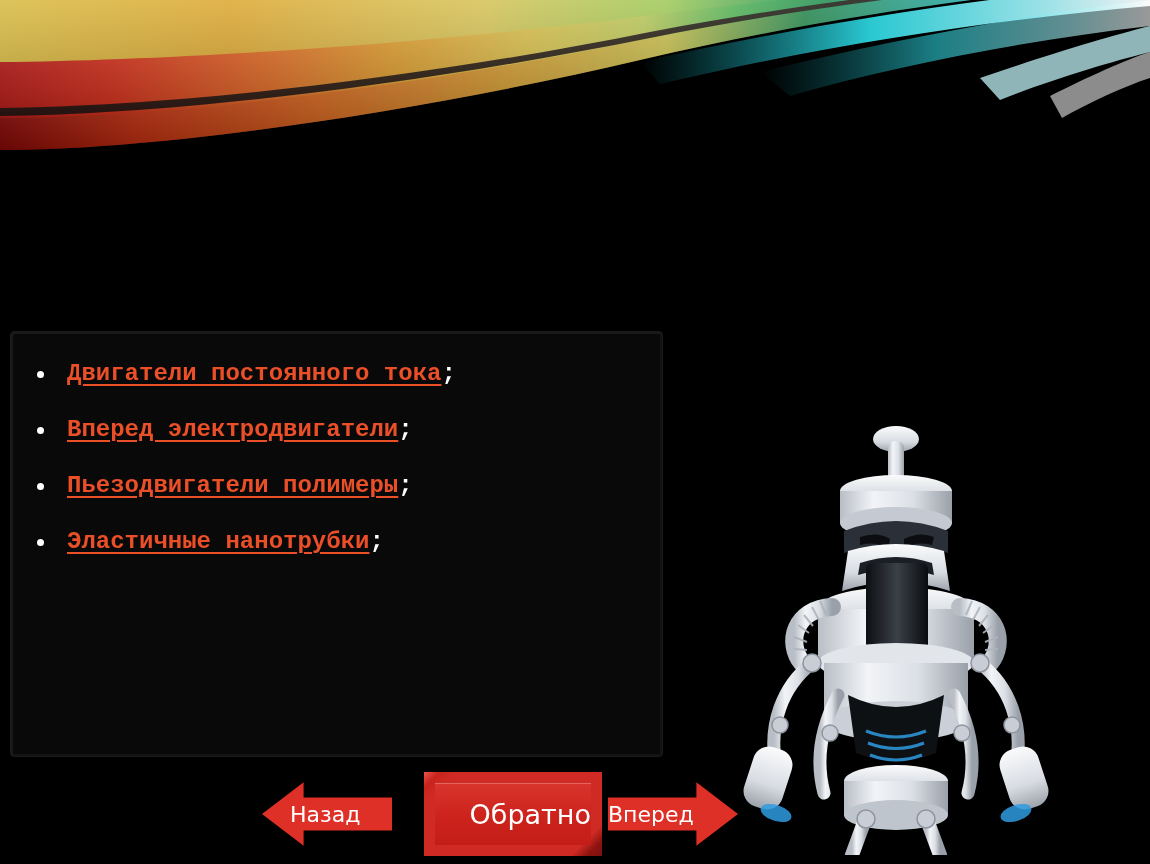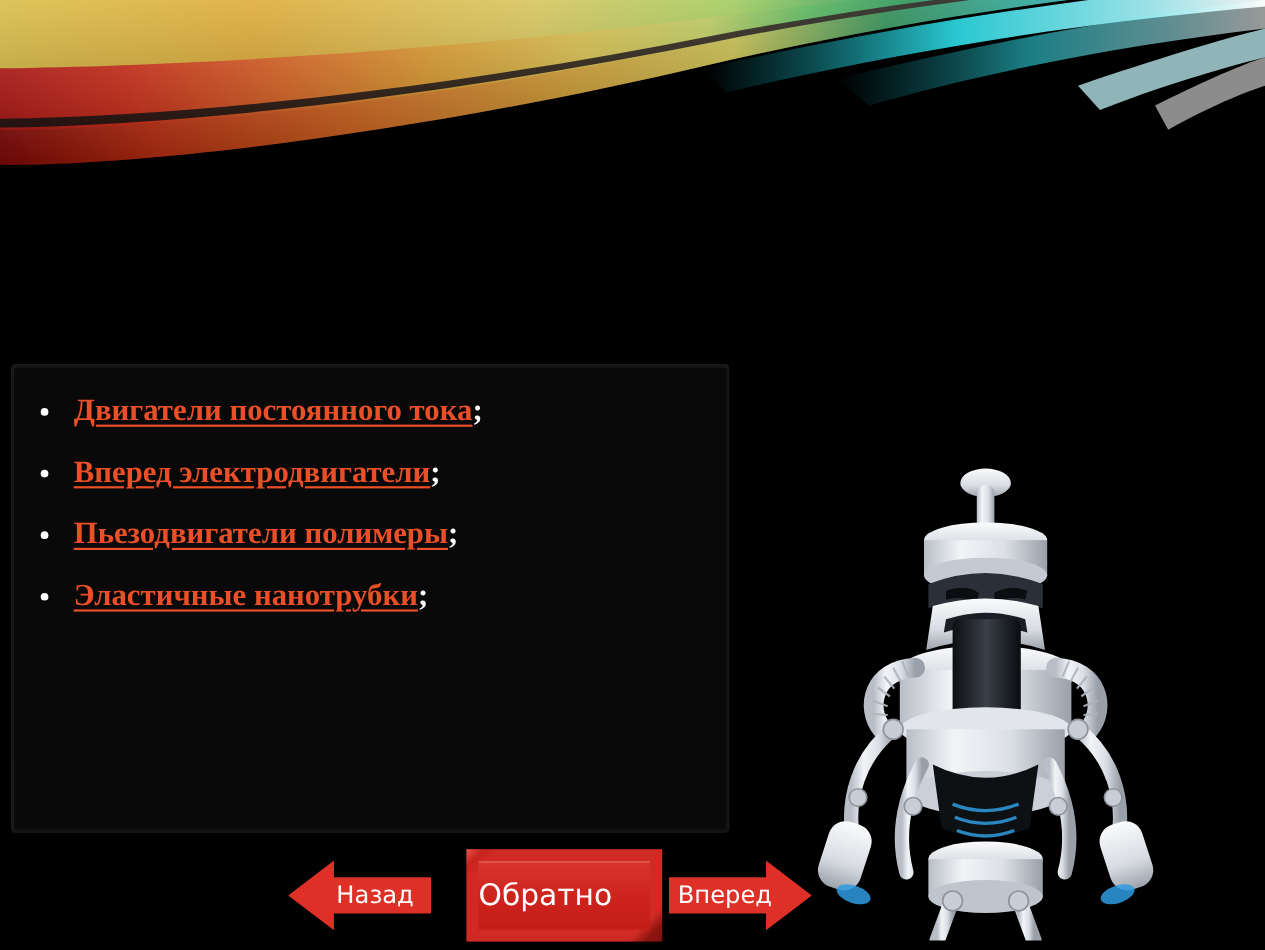--- a/index.html
+++ b/index.html
@@ -67,22 +67,22 @@
   ul.bullets {
     list-style: none;
     margin: 0;
     padding: 0;
   }
   ul.bullets li {
     position: relative;
     height: 56px;
     line-height: 56px;
     padding-left: 44px;
-    font-family: Liberation Serif, serif;
-    font-size: 28px;
+    font-family: Liberation Mono, monospace;
+    font-size: 24px;
     font-weight: 700;
     color: #ffffff;
     white-space: nowrap;
   }
   ul.bullets li .dot {
     position: absolute;
     left: 14px;
     top: 25px;
     width: 7px;
     height: 7px;
@@ -110,21 +110,20 @@
 
   
   .nav { position: absolute; left: 0; top: 768px; width: 1150px; height: 96px; }
 
   .arrow-btn {
     position: absolute;
     width: 130px;
     height: 72px;
     display: flex;
     align-items: center;
-    justify-content: center;
     color: #ffffff;
     font-family: "DejaVu Sans", "Liberation Sans", sans-serif;
     font-size: 22px;
     font-weight: 400;
     cursor: pointer;
     background: #DE3026;
   }
   #btn-back {
     left: 262px; top: 10px;
     clip-path: polygon(0% 50%, 32% 6%, 32% 27%, 100% 27%, 100% 73%, 32% 73%, 32% 94%);
@@ -147,21 +146,21 @@
     padding: 11px;
     box-sizing: border-box;
     cursor: pointer;
   }
   .bevel-inner {
     width: 100%;
     height: 100%;
     background: linear-gradient(180deg, #d9352c 0%, #cc231c 55%, #c41d17 100%);
     display: flex;
     align-items: center;
-    justify-content: flex-start;
+    justify-content: flex-end;
     color: #ffffff;
     font-family: "DejaVu Sans", "Liberation Sans", sans-serif;
     font-size: 27px;
     box-shadow: inset 0 1px 0 rgba(255,255,255,.25);
   }
 </style>
 </head>
 <body>
 
 <div id="slide">

